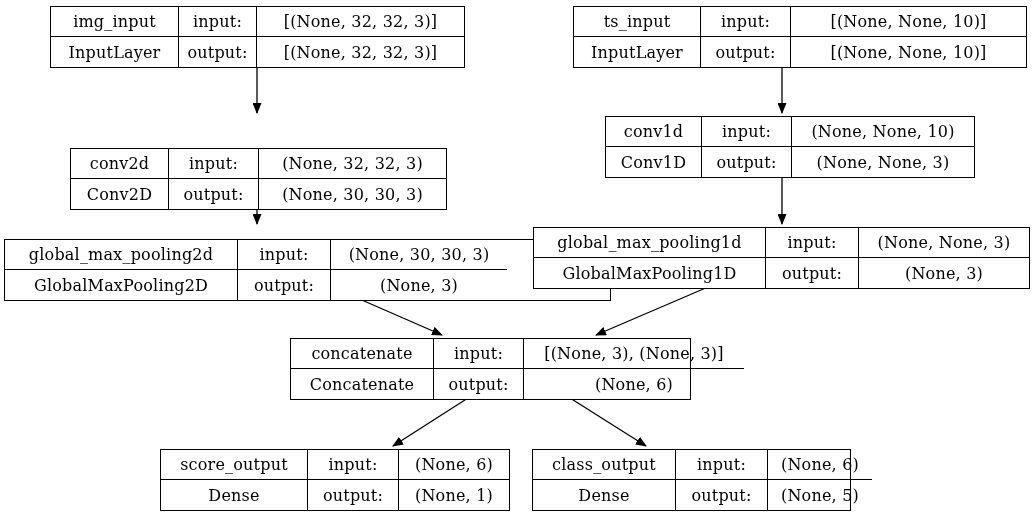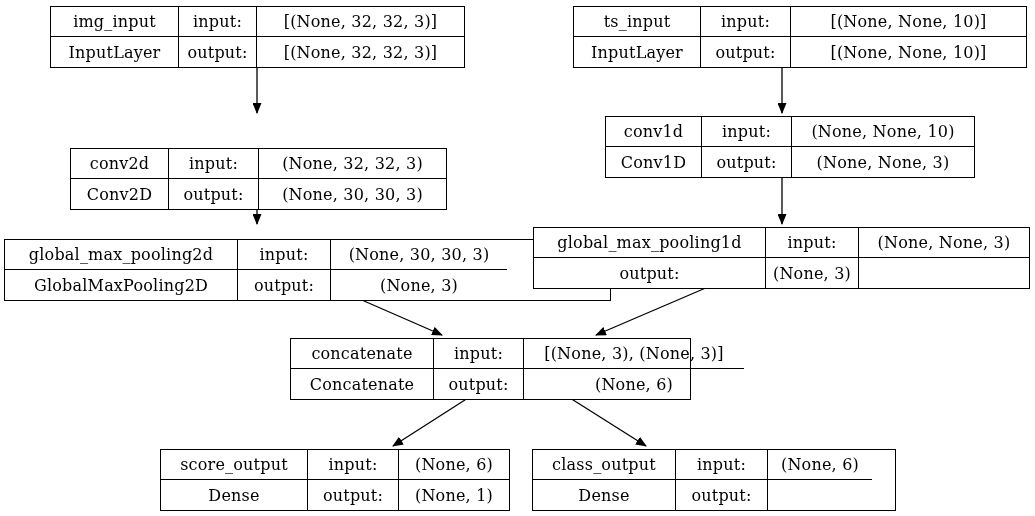--- a/index.html
+++ b/index.html
@@ -111,20 +111,21 @@
     <div class="cell">(None, 30, 30, 3)</div>
     <div class="cell">GlobalMaxPooling2D</div>
     <div class="cell">output:</div>
     <div class="cell">(None, 3)</div>
   </div>
 
   <div class="node" style="left:533px; top:227px; width:497px; grid-template-columns:232px 93px 170px;">
     <div class="cell">global_max_pooling1d</div>
     <div class="cell">input:</div>
     <div class="cell">(None, None, 3)</div>
+    <div class="cell">GlobalMaxPooling1D</div>
     <div class="cell">output:</div>
     <div class="cell">(None, 3)</div>
   </div>
 
   <div class="node" style="left:290px; top:338px; width:401px; grid-template-columns:143px 90px 220px;">
     <div class="cell">concatenate</div>
     <div class="cell">input:</div>
     <div class="cell">[(None, 3), (None, 3)]</div>
     <div class="cell">Concatenate</div>
     <div class="cell">output:</div>
@@ -133,21 +134,22 @@
 
   <div class="node" style="left:160px; top:449px; width:350px; grid-template-columns:147px 91px 110px;">
     <div class="cell">score_output</div>
     <div class="cell">input:</div>
     <div class="cell">(None, 6)</div>
     <div class="cell">Dense</div>
     <div class="cell">output:</div>
     <div class="cell">(None, 1)</div>
   </div>
 
-  <div class="node" style="left:532px; top:449px; width:364px; grid-template-columns:143px 92px 104px;">
+  <div class="node" style="left:532px; top:449px; width:319px; grid-template-columns:143px 92px 104px;">
     <div class="cell">class_output</div>
     <div class="cell">input:</div>
     <div class="cell">(None, 6)</div>
     <div class="cell">Dense</div>
     <div class="cell">output:</div>
+    <div class="cell">(None, 5)</div>
   </div>
 
 </div>
 
 </body></html>

